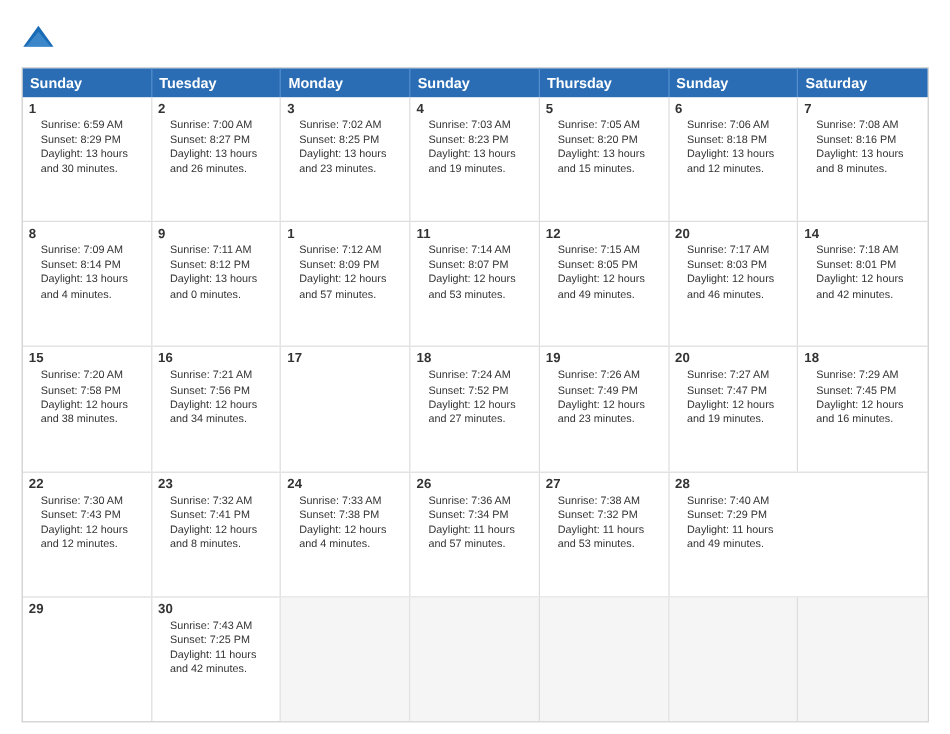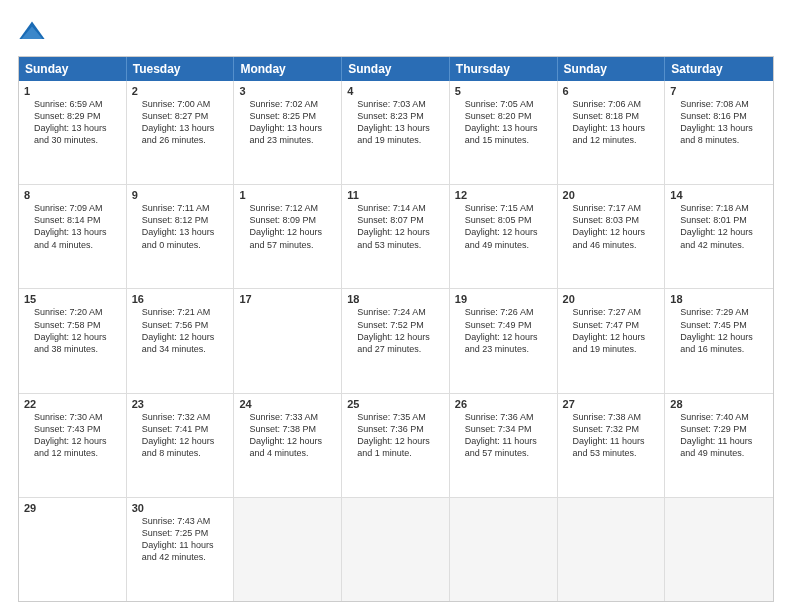--- a/index.html
+++ b/index.html
@@ -237,24 +237,20 @@
           </div>
           <div class="cal-cell">
             <span class="day-num">23</span>
             <div class="info">Sunrise: 7:32 AM<br>Sunset: 7:41 PM<br>Daylight: 12 hours and 8 minutes.</div>
           </div>
           <div class="cal-cell">
             <span class="day-num">24</span>
             <div class="info">Sunrise: 7:33 AM<br>Sunset: 7:38 PM<br>Daylight: 12 hours and 4 minutes.</div>
           </div>
           <div class="cal-cell">
-            <span class="day-num">25</span>
-            <div class="info">Sunrise: 7:35 AM<br>Sunset: 7:36 PM<br>Daylight: 12 hours and 1 minute.</div>
-          </div>
-          <div class="cal-cell">
             <span class="day-num">26</span>
             <div class="info">Sunrise: 7:36 AM<br>Sunset: 7:34 PM<br>Daylight: 11 hours and 57 minutes.</div>
           </div>
           <div class="cal-cell">
             <span class="day-num">27</span>
             <div class="info">Sunrise: 7:38 AM<br>Sunset: 7:32 PM<br>Daylight: 11 hours and 53 minutes.</div>
           </div>
           <div class="cal-cell">
             <span class="day-num">28</span>
             <div class="info">Sunrise: 7:40 AM<br>Sunset: 7:29 PM<br>Daylight: 11 hours and 49 minutes.</div>

